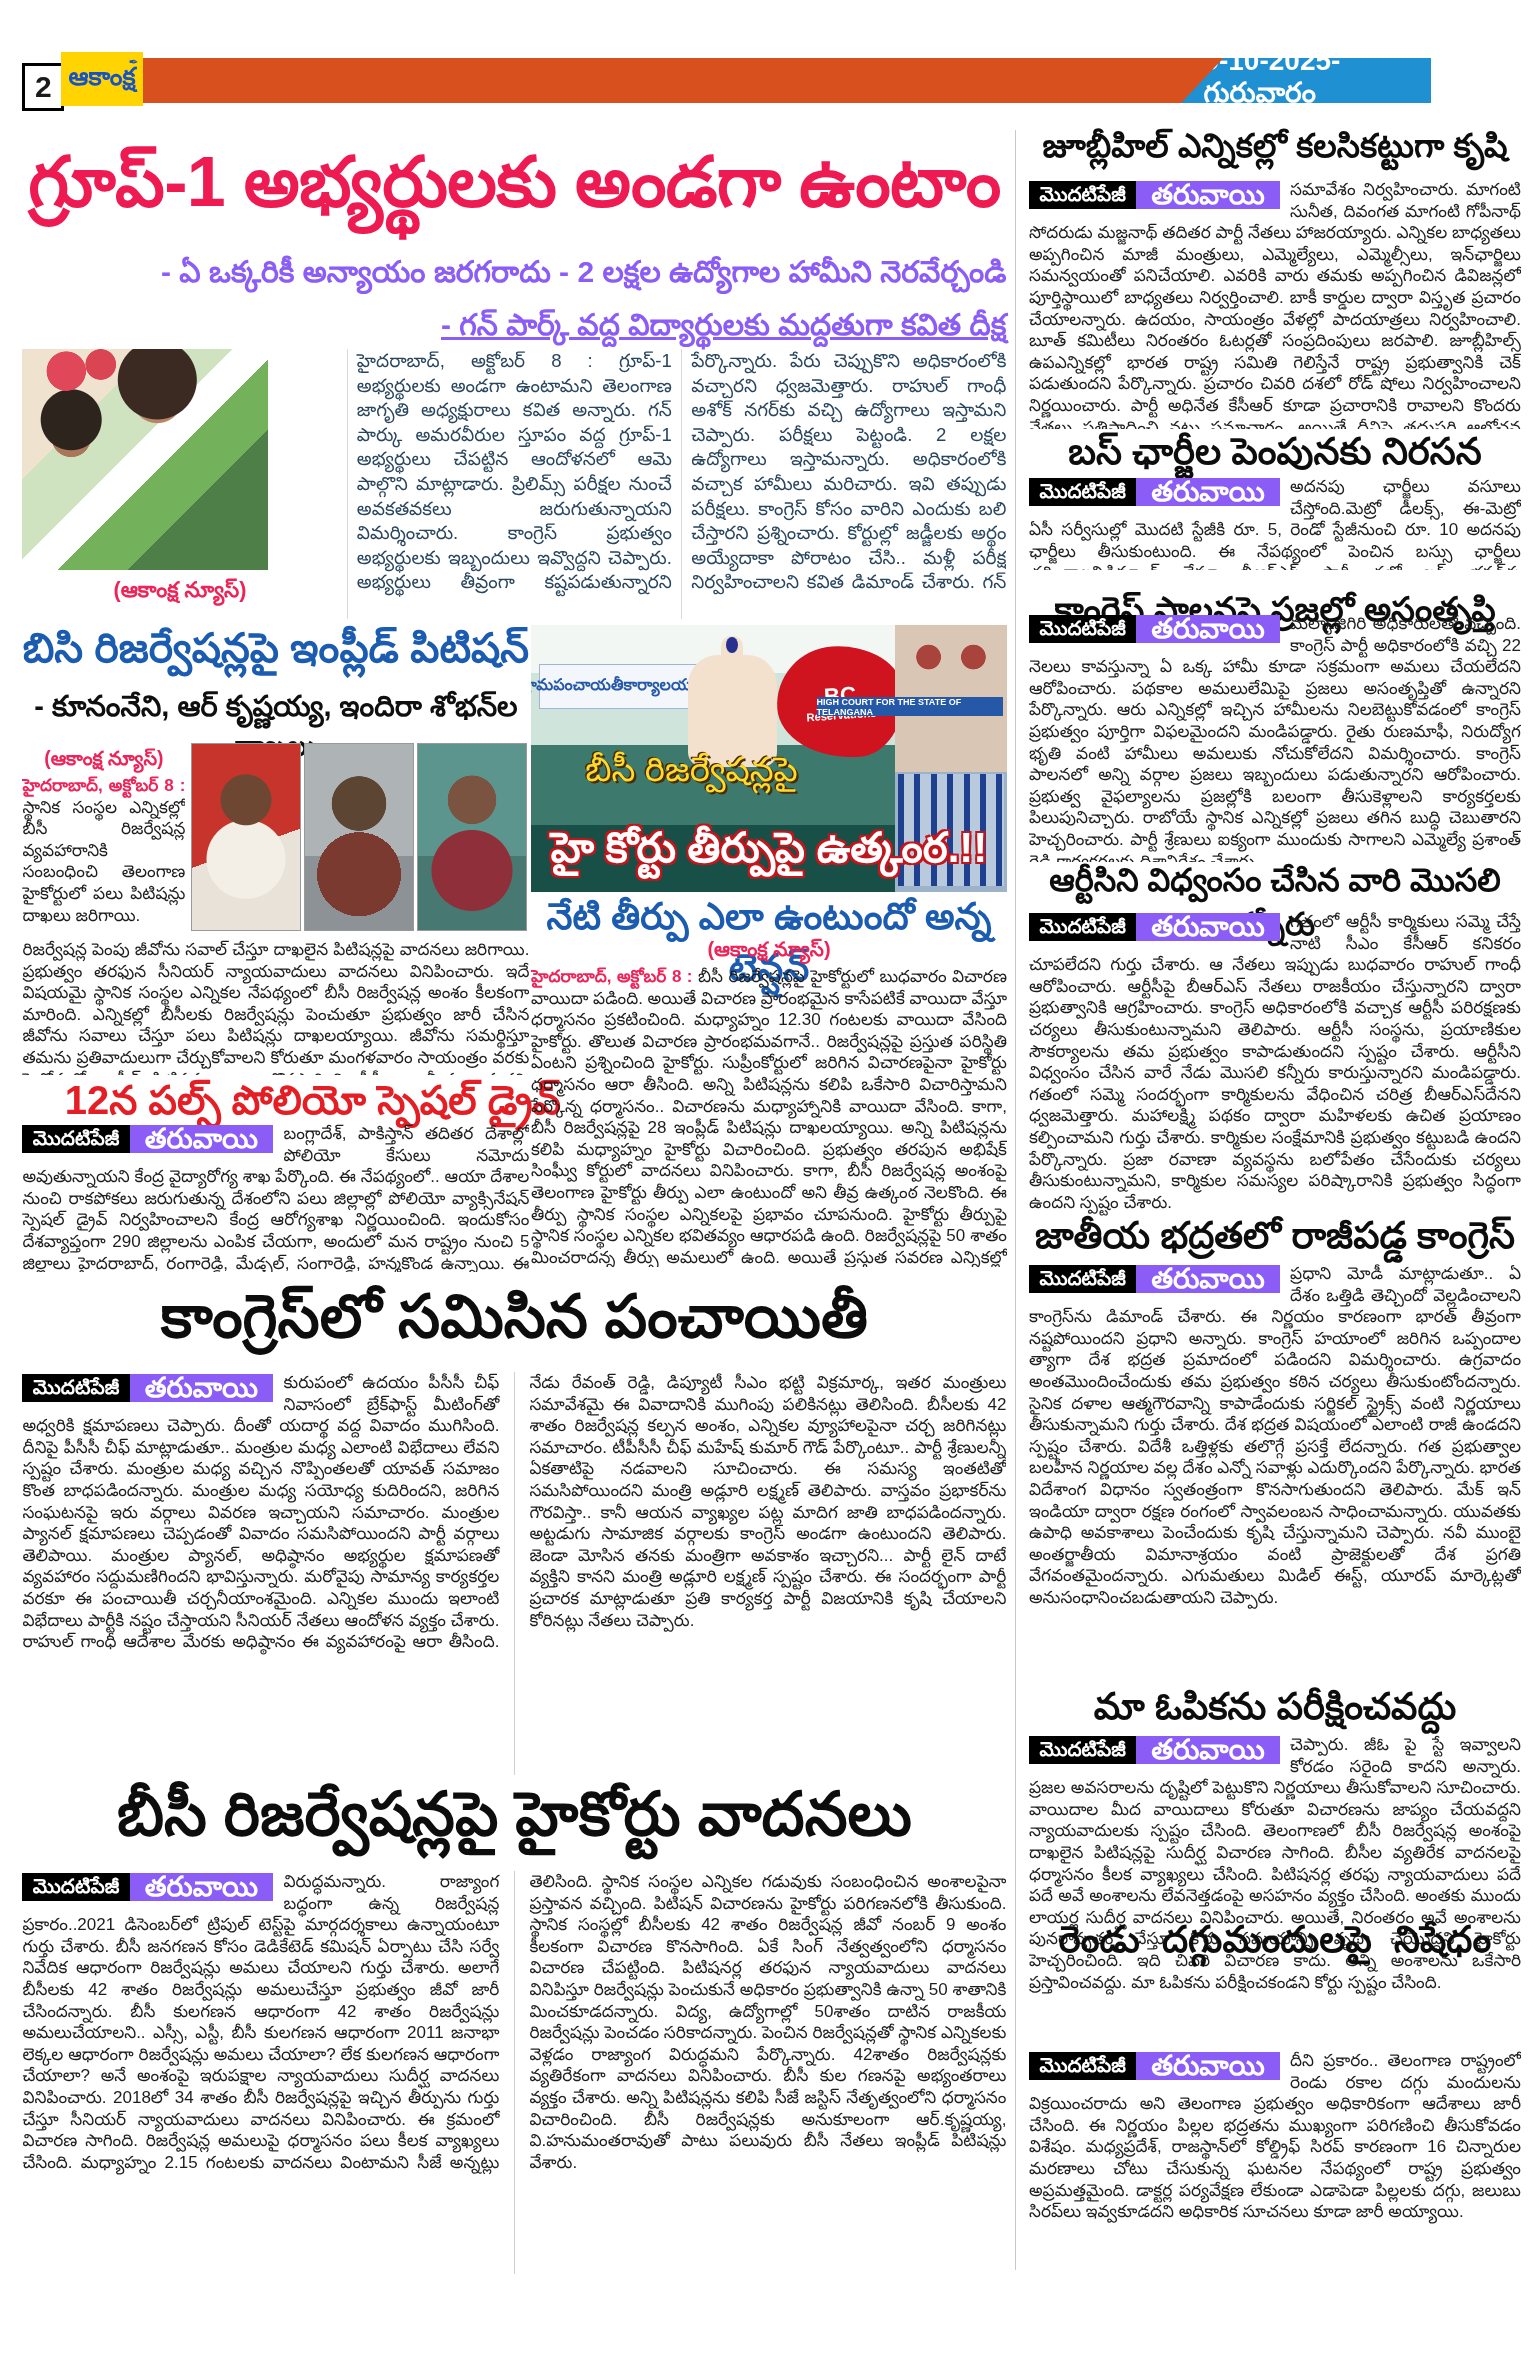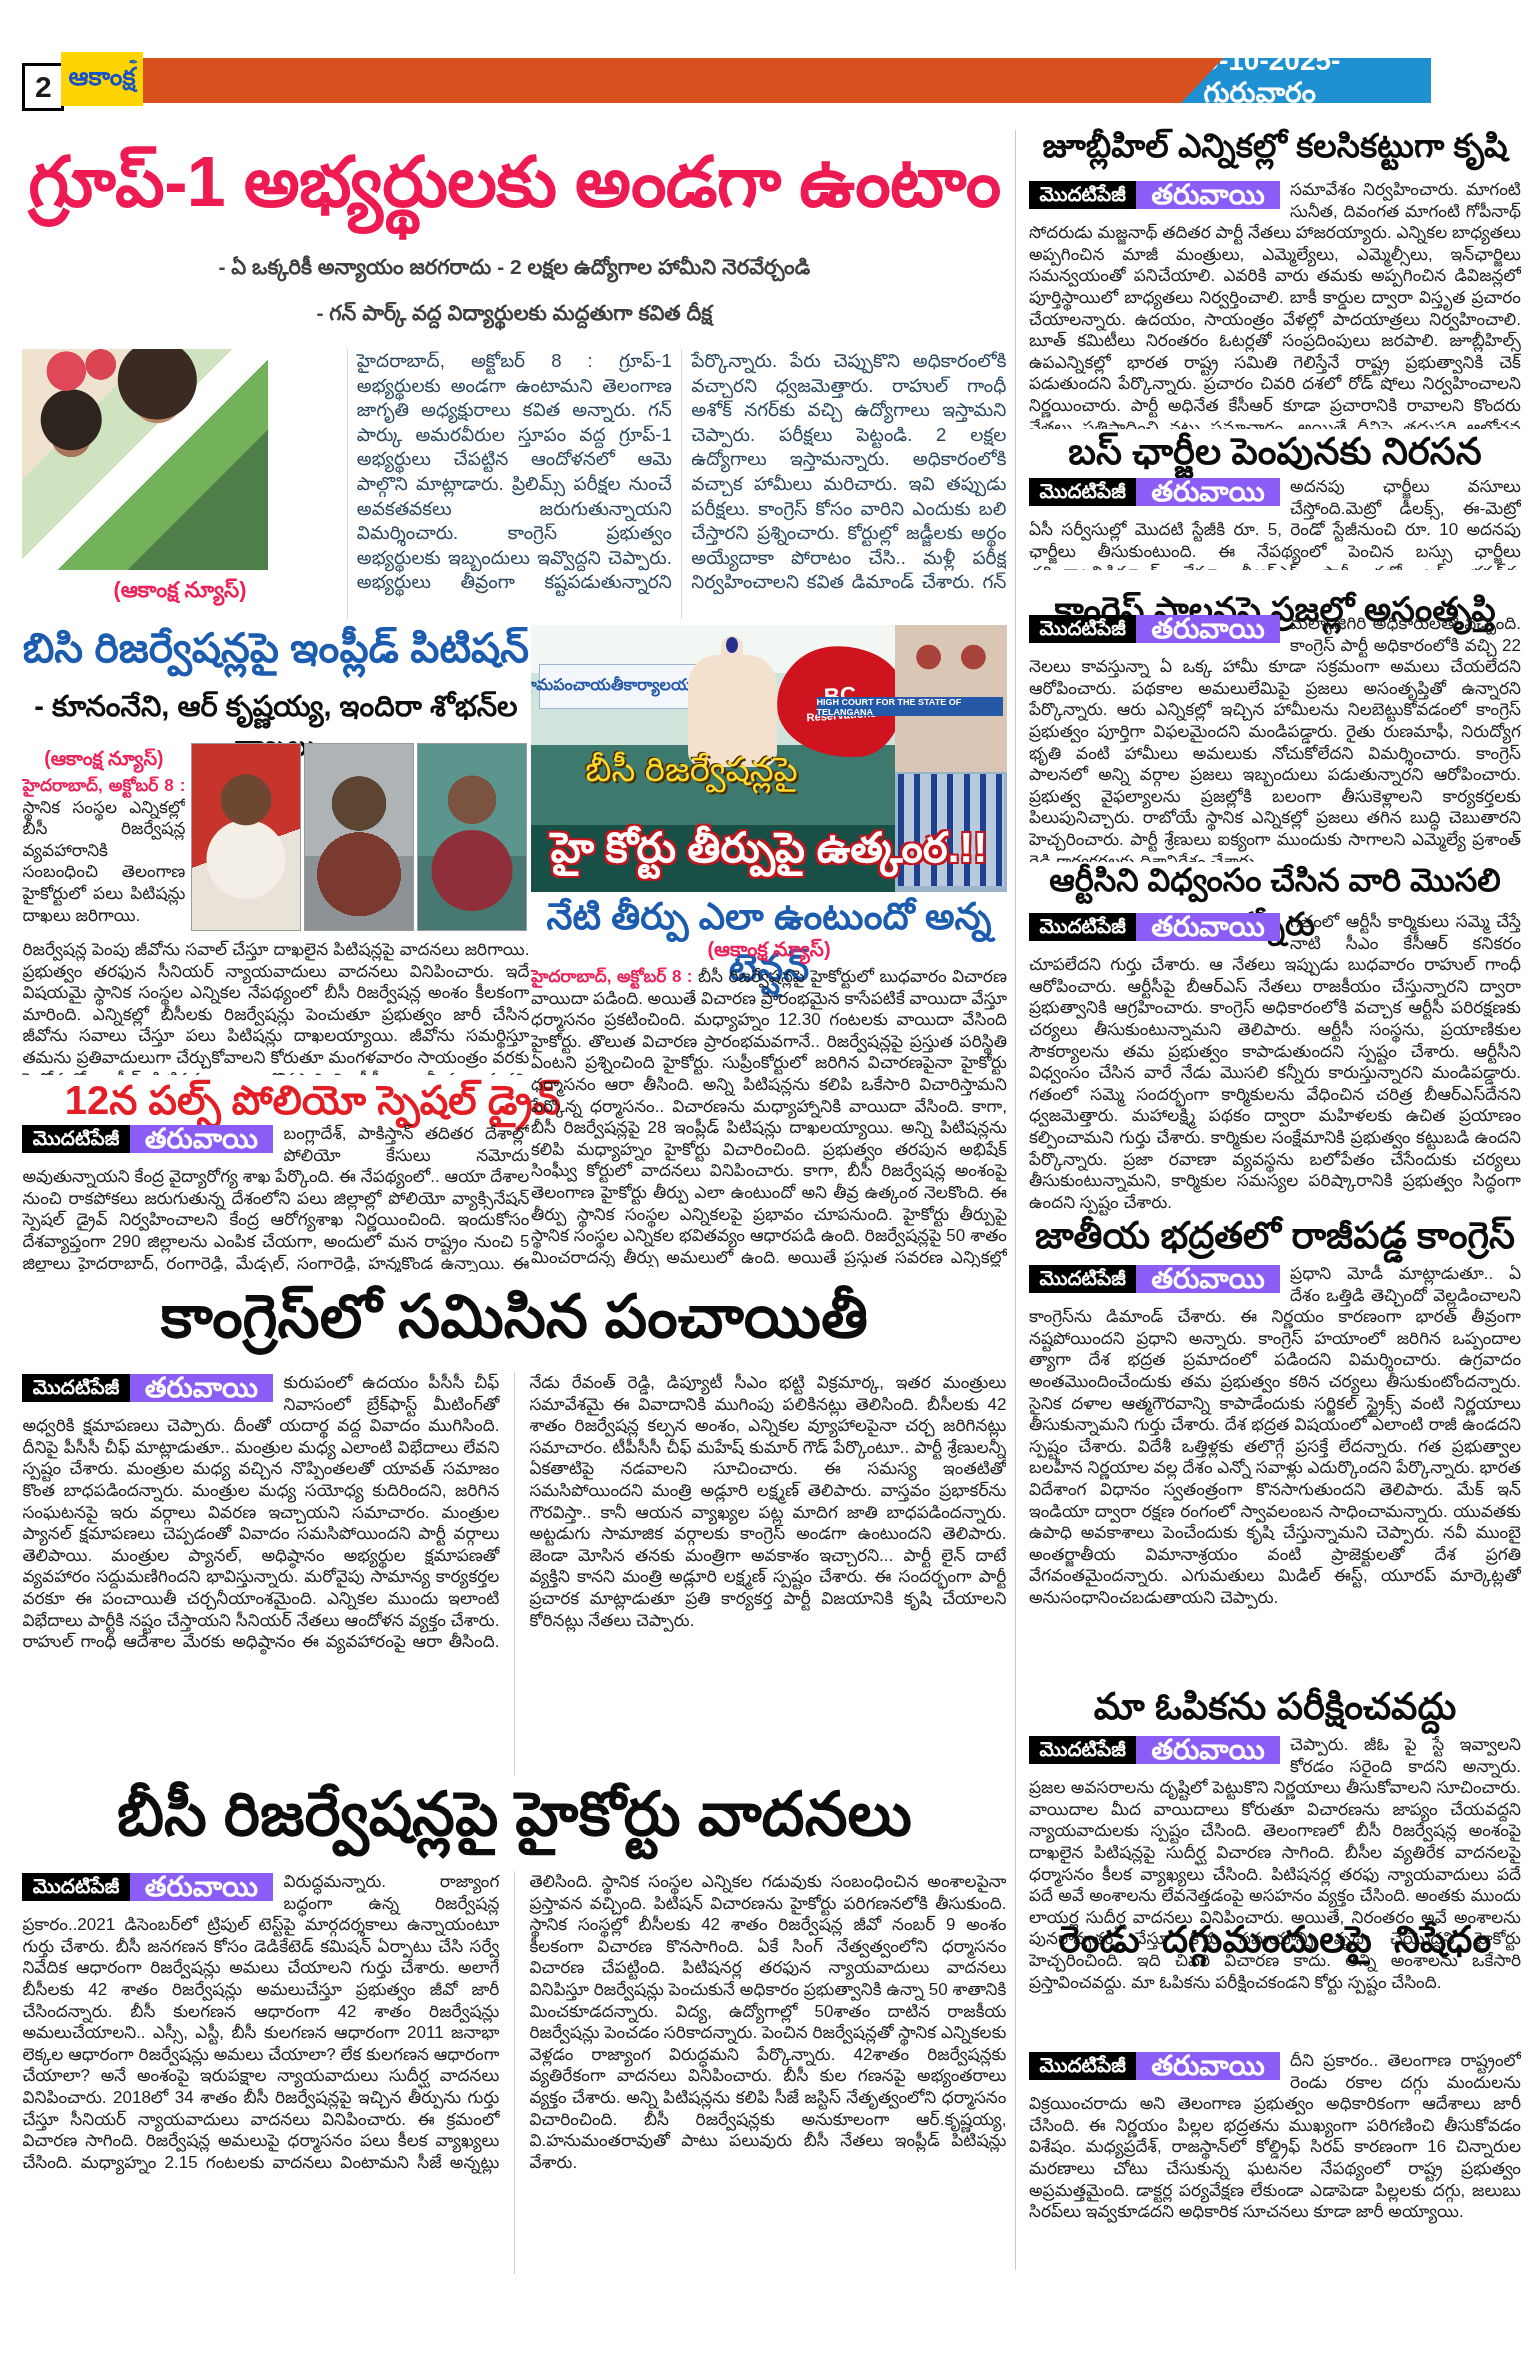--- a/index.html
+++ b/index.html
@@ -18,21 +18,21 @@
   .masthead .mh-txt{font-size:25px;font-weight:800;color:#1753c5;}
   .masthead .pen{position:absolute;top:3px;right:4.5px;font-size:12px;color:#1753c5;}
   .topbar{left:143px;top:58px;width:1288px;height:45px;background:#d8501d;}
   .dateplate{position:absolute;right:0;top:0;width:250px;height:45px;background:#1f90d2;
              clip-path:polygon(17% 0,100% 0,100% 100%,0 100%);
              display:flex;align-items:center;justify-content:center;padding-left:22.4px;box-sizing:border-box;}
   .dateplate span{color:#fff;font-size:28px;font-weight:700;}
 
   
   .h-main{left:22.4px;top:142px;width:984px;font-size:70px;font-weight:800;color:#ee1a52;letter-spacing:-0.7px;}
-  .deck{left:22.4px;width:984px;font-size:21px;font-weight:800;color:#404040;}
+  .deck{left:22.4px;width:984px;font-size:30px;font-weight:800;color:#8b5cf6;text-align:right;}
   .h-blue{font-weight:800;color:#1b5cb0;}
   .h-red{font-weight:800;color:#e41e25;}
   .h-blk{font-weight:800;color:#0d0d0d;}
 
   
   .tg{display:inline-flex;align-items:stretch;vertical-align:top;margin:1.5px 10.4px 4.5px 0;float:left;}
   .tg .tg-b{background:#000;color:#fff;font-size:20px;font-weight:700;padding:3.7px 10.4px;}
   .tg .tg-r{background:#8b5cf6;color:#fff;font-size:28px;font-weight:700;padding:3.7px 15px;}
 
   
@@ -141,21 +141,21 @@
   </div>
   <div class="abs topbar">
     <div class="dateplate">
       <span>9-10-2025-గురువారం</span>
     </div>
   </div>
   <div class="abs vrule"></div>
 
   <div class="abs ctr h-main">గ్రూప్-1 అభ్యర్థులకు అండగా ఉంటాం</div>
   <div class="abs ctr deck" style="top:255px;">- ఏ ఒక్కరికీ అన్యాయం జరగరాదు - 2 లక్షల ఉద్యోగాల హామీని నెరవేర్చండి</div>
-  <div class="abs ctr deck" style="top:301px;">- గన్ పార్క్ వద్ద విద్యార్థులకు మద్దతుగా కవిత దీక్ష</div>
+  <div class="abs ctr deck" style="top:308px;text-decoration:underline;">- గన్ పార్క్ వద్ద విద్యార్థులకు మద్దతుగా కవిత దీక్ష</div>
   <div class="abs main-bd just clip">
     <div class="photo-kavitha"></div>
     <span class="agency">(ఆకాంక్ష న్యూస్)</span>
     <span class="dl">హైదరాబాద్, అక్టోబర్ 8 :</span>
     <span>గ్రూప్-1 అభ్యర్థులకు అండగా ఉంటామని తెలంగాణ జాగృతి అధ్యక్షురాలు కవిత అన్నారు. గన్ పార్కు అమరవీరుల స్తూపం వద్ద గ్రూప్-1 అభ్యర్థులు చేపట్టిన ఆందోళనలో ఆమె పాల్గొని మాట్లాడారు. ప్రిలిమ్స్ పరీక్షల నుంచే అవకతవకలు జరుగుతున్నాయని విమర్శించారు. కాంగ్రెస్ ప్రభుత్వం అభ్యర్థులకు ఇబ్బందులు ఇవ్వొద్దని చెప్పారు. అభ్యర్థులు తీవ్రంగా కష్టపడుతున్నారని పేర్కొన్నారు. పేరు చెప్పుకొని అధికారంలోకి వచ్చారని ధ్వజమెత్తారు. రాహుల్ గాంధీ అశోక్ నగర్‌కు వచ్చి ఉద్యోగాలు ఇస్తామని చెప్పారు. పరీక్షలు పెట్టండి. 2 లక్షల ఉద్యోగాలు ఇస్తామన్నారు. అధికారంలోకి వచ్చాక హామీలు మరిచారు. ఇవి తప్పుడు పరీక్షలు. కాంగ్రెస్ కోసం వారిని ఎందుకు బలి చేస్తారని ప్రశ్నించారు. కోర్టుల్లో జడ్జీలకు అర్థం అయ్యేదాకా పోరాటం చేసి.. మళ్లీ పరీక్ష నిర్వహించాలని కవిత డిమాండ్ చేశారు. గన్ పార్క్ వద్ద తెలంగాణ జాగృతి అధ్యక్షురాలు కవిత బుధవారం నిరసన ధర్నా చేపట్టారు. ఈ సందర్భంగా కవిత మాట్లాడుతూ.. ప్రభుత్వం పట్టించుకోవడం లేదని విమర్శించారు. కాంగ్రెస్ పార్టీలో కొంత మందికే ఉద్యోగాలు పెట్టారా అని ప్రశ్నించారు. తెలిసో తెలియకనో గత పదేళ్లలో జరిగిన తప్పులను సరిదిద్దాలని మాట్లాడాలి. మిమ్మల్ని విద్యార్థులు నమ్మారు.. వారి పక్షాన నిలబడండి. మూల్యాంకనం సరిగా జరగాలి. వచ్చిన వారిపై తమకు కోపం లేదని.. అక్రమంగా తెచ్చుకున్న వారిపైనే కోపమని కవిత స్పష్టం చేశారు.</span>
   </div>
 
   <div class="abs ctr h-blue bc-head">బిసి రిజర్వేషన్లపై ఇంప్లీడ్ పిటిషన్</div>
   <div class="abs ctr bc-sub">- కూనంనేని, ఆర్ కృష్ణయ్య, ఇందిరా శోభన్‌ల దాఖలు</div>
   <div class="abs bc-media">

